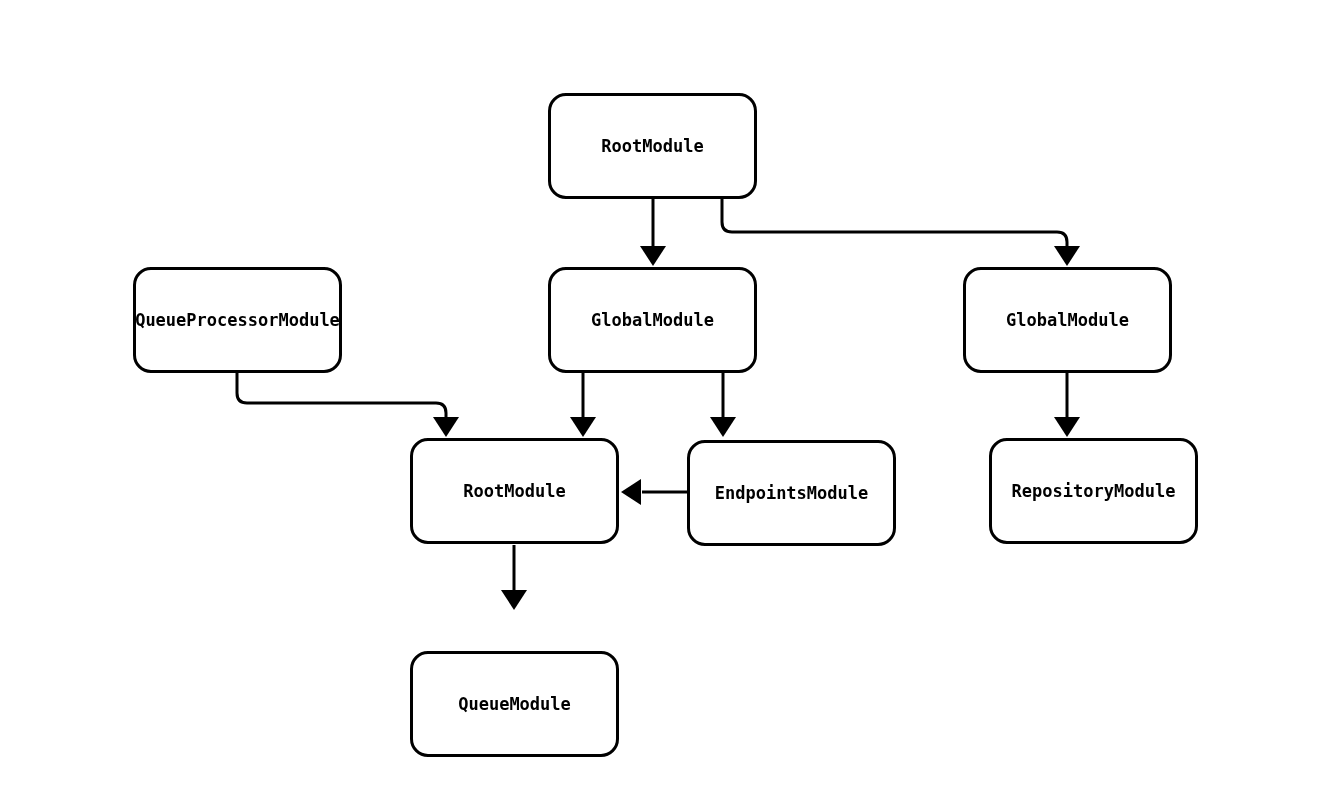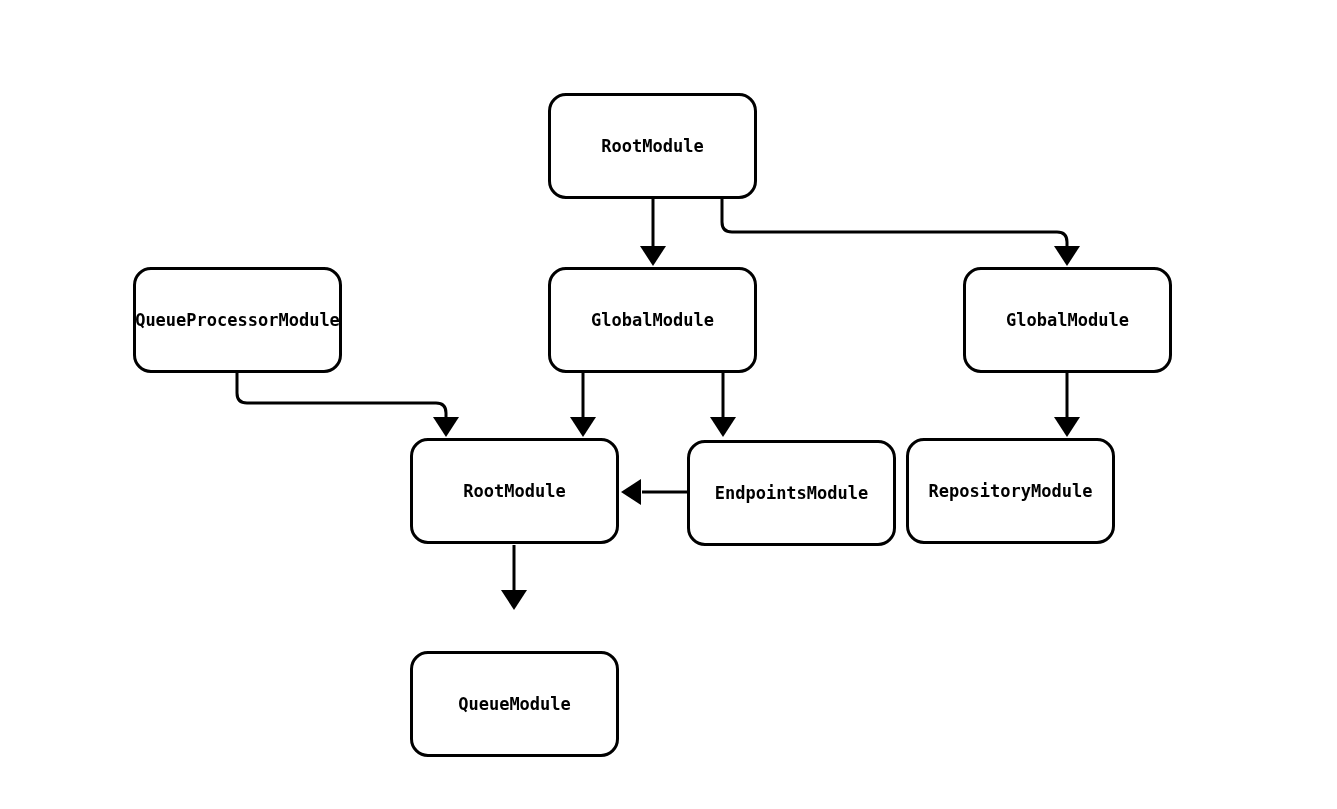--- a/index.html
+++ b/index.html
@@ -52,21 +52,21 @@
     color: #000000;
     white-space: nowrap;
   }
   
   .pos-root          { left: 548px; top: 93px;  }
   .pos-queueprocessor{ left: 133px; top: 267px; justify-content: center; }
   .pos-server        { left: 548px; top: 267px; }
   .pos-global        { left: 963px; top: 267px; }
   .pos-core          { left: 410px; top: 438px; }
   .pos-endpoints     { left: 687px; top: 440px; align-items: center; }
-  .pos-repository    { left: 906px; top: 438px; }
+  .pos-repository    { left: 989px; top: 438px; }
   .pos-queue         { left: 410px; top: 611px; margin-top: 40px; }
 </style>
 </head>
 <body>
 
 <div class="canvas">
 
   <svg class="edges-layer" width="1337" height="809" viewBox="0 0 1337 809" xmlns="http://www.w3.org/2000/svg">
 
     <g>

